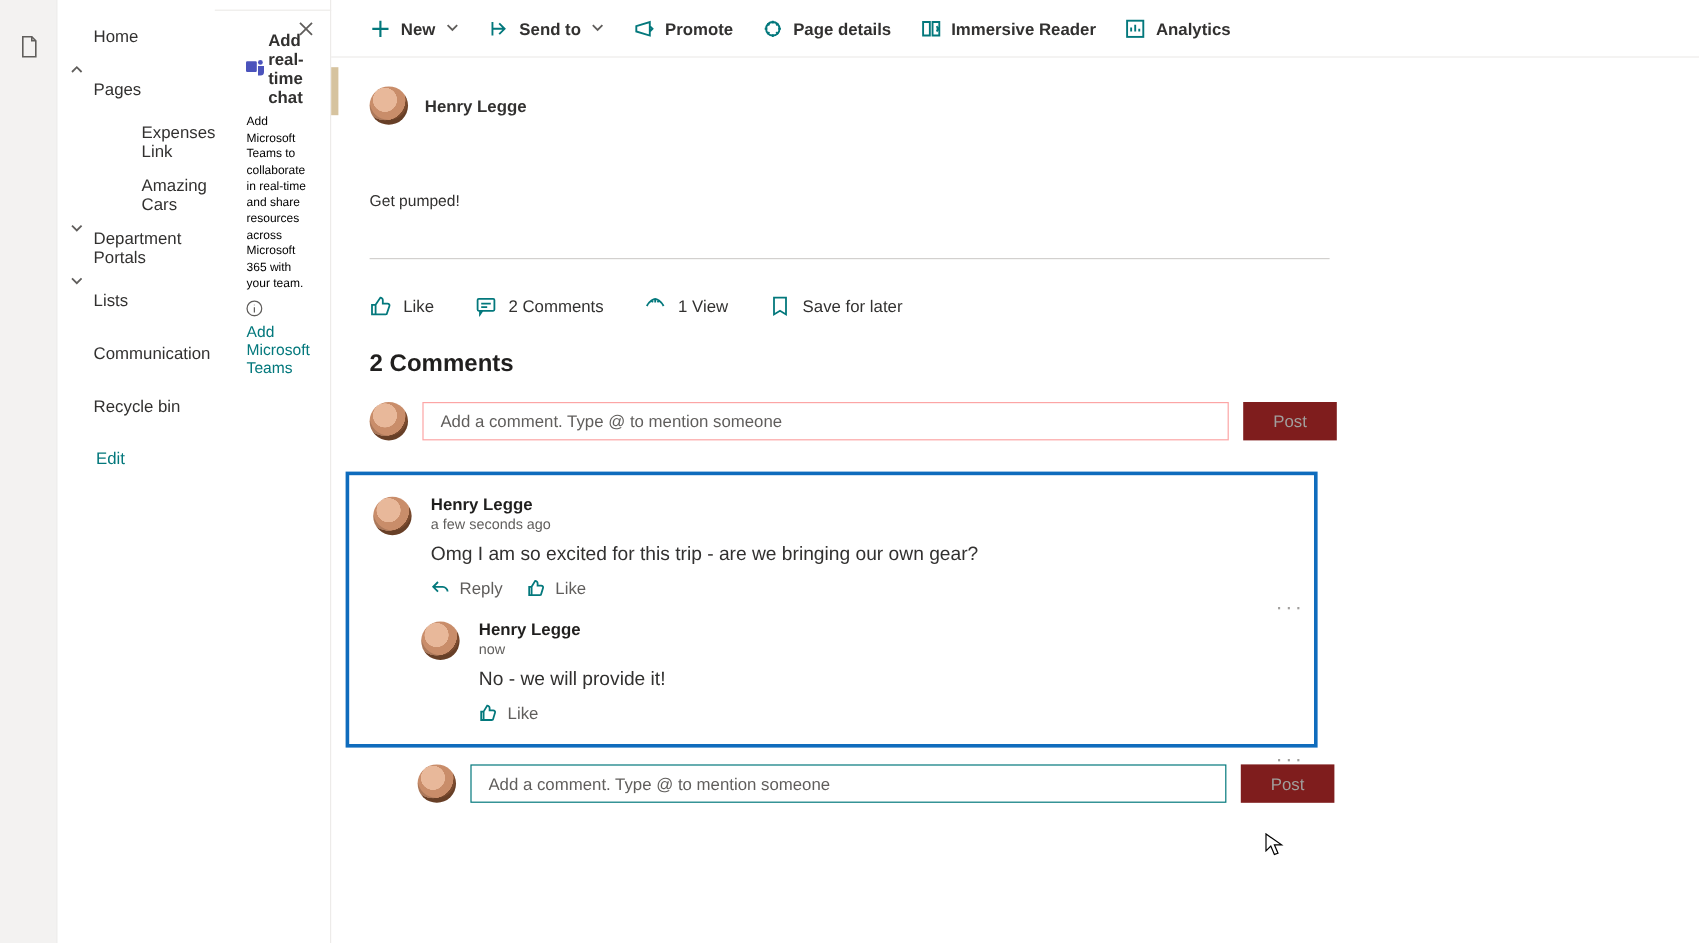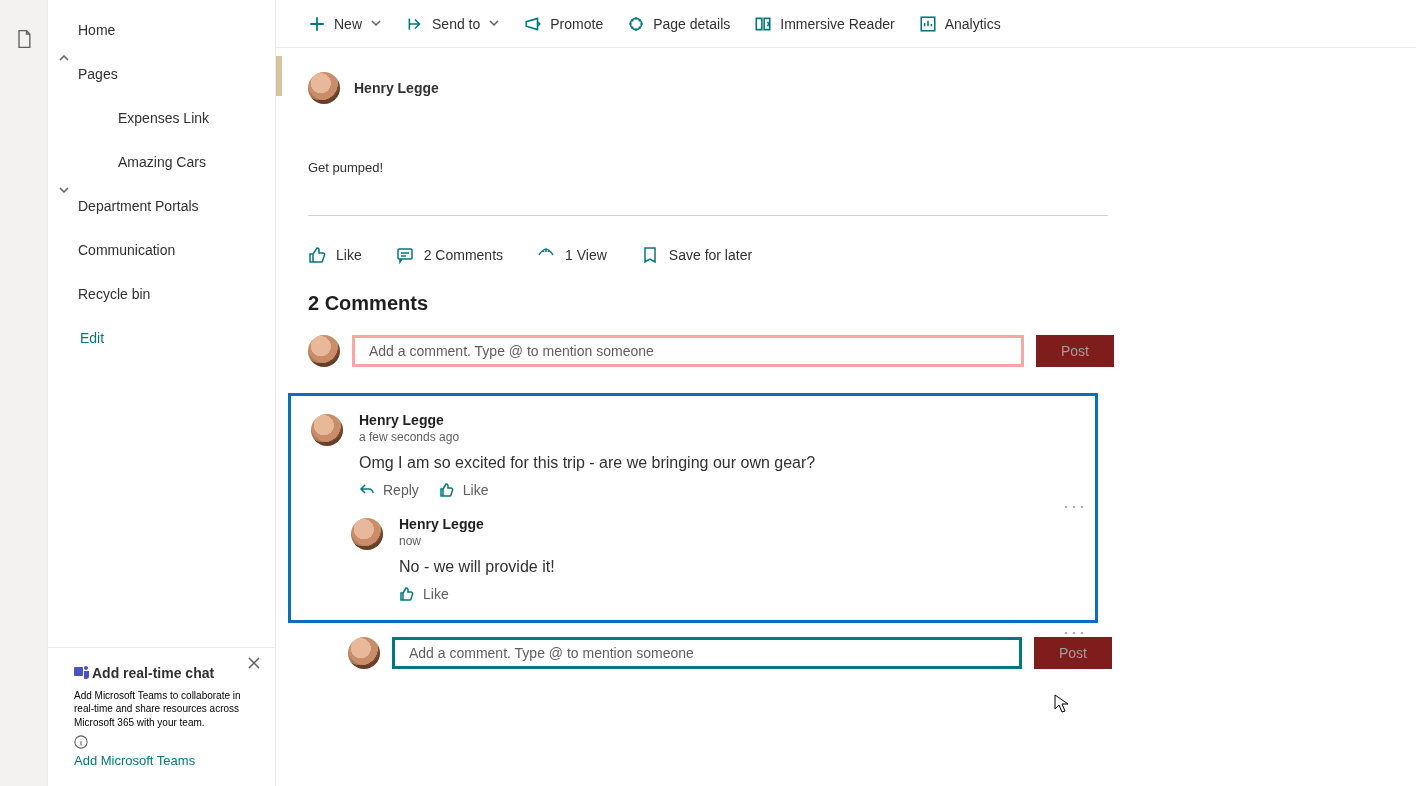--- a/index.html
+++ b/index.html
@@ -15,21 +15,20 @@
   display: flex;
   justify-content: center;
 }
 .rail svg { width: 20px; height: 22px; color: #605e5c; }
 
 .sidebar {
   width: 228px;
   background: #fff;
   border-right: 1px solid #edebe9;
   display: flex;
-  flex-direction: column;
   padding-top: 8px;
 }
 .sidebar .nav { flex: 1; }
 .sidebar .item {
   display: flex;
   align-items: center;
   height: 44px;
   padding-left: 30px;
   font-size: 14px;
   color: #323130;
@@ -62,20 +61,21 @@
 
 .main { flex: 1; display: flex; flex-direction: column; }
 
 .toolbar {
   height: 48px;
   border-bottom: 1px solid #edebe9;
   display: flex;
   align-items: center;
   padding-left: 32px;
   gap: 24px;
+  font-weight: bold;
 }
 .toolbar .btn { display: flex; align-items: center; gap: 8px; font-size: 14px; color: #323130; cursor: pointer; }
 .toolbar .btn svg { width: 18px; height: 18px; color: #03787c; }
 .toolbar .chev-down svg { width: 12px; height: 12px; color: #605e5c; }
 
 .content { padding: 0 0 0 32px; position: relative; }
 .brand-bar { width: 6px; height: 40px; background: #d6c39f; margin-right: 18px; position: absolute; left: 0; top: 8px; }
 .page-title { font-size: 36px; font-weight: 700; color: #201f1e; margin-top: 2px; }
 
 .author-row { display: flex; align-items: center; gap: 14px; margin-top: 24px; }
@@ -93,21 +93,21 @@
 .actions-row { display: flex; align-items: center; gap: 34px; margin-top: 30px; }
 .action { display: flex; align-items: center; gap: 10px; font-size: 14px; color: #323130; cursor: pointer; }
 .action svg { width: 18px; height: 18px; color: #03787c; }
 
 .comments-header { font-size: 20px; font-weight: 600; margin-top: 28px; color: #201f1e; }
 
 .comment-input-row { display: flex; align-items: center; gap: 12px; margin-top: 20px; }
 .comment-input-row.nested { margin-left: 40px; margin-top: 14px; }
 .comment-input {
   width: 672px; height: 32px;
-  border: 3px solid #fca5a5;
+  border: 1px solid #fca5a5;
   padding: 0 14px; font-size: 14px; color: #323130;
   outline: none;
 }
 .comment-input.nested-focus {
   width: 630px; border-color: #03787c;
 }
 .comment-input::placeholder { color: #605e5c; }
 .post-btn {
   width: 78px; height: 32px;
   background: #7f1d1d; color: #a19f9d;
@@ -179,20 +179,28 @@
       <div class="itemwrap">
           <div class="item child">Amazing Cars</div>
         </div>
       <div class="itemwrap">
         <span class="chev">
             <svg viewBox="0 0 12 12" fill="none" stroke="currentColor" stroke-width="1.5">
               <path d="M2 4l4 4 4-4"></path>
             </svg>
           </span>
         <div class="item">Department Portals</div>
+      </div>
+      <div class="itemwrap">
+        <span class="chev">
+            <svg viewBox="0 0 12 12" fill="none" stroke="currentColor" stroke-width="1.5">
+              <path d="M2 4l4 4 4-4"></path>
+            </svg>
+          </span>
+        <div class="item">Lists</div>
       </div>
       <div class="itemwrap">
           <div class="item">Communication</div>
         </div>
       <div class="itemwrap">
           <div class="item">Recycle bin</div>
         </div>
       <div class="itemwrap">
           <div class="item edit">Edit</div>
         </div>

